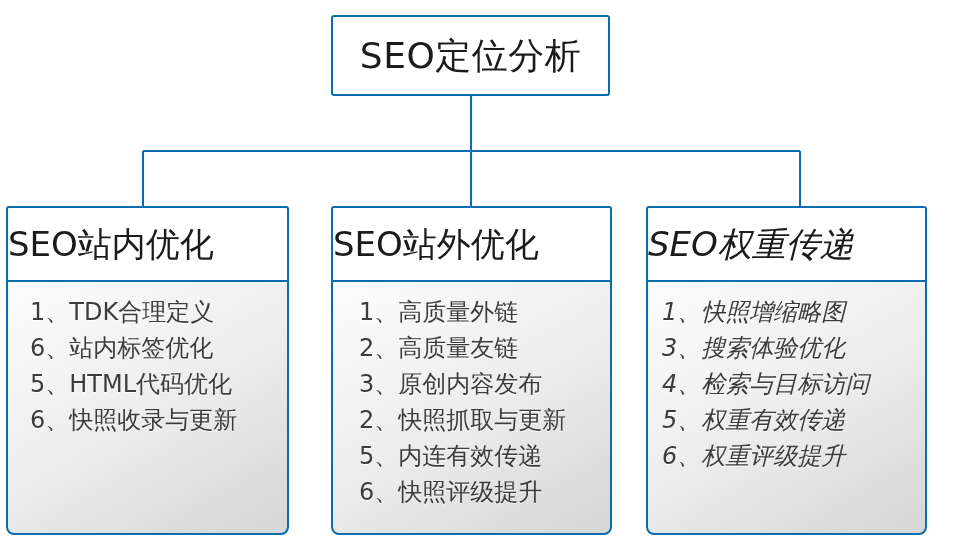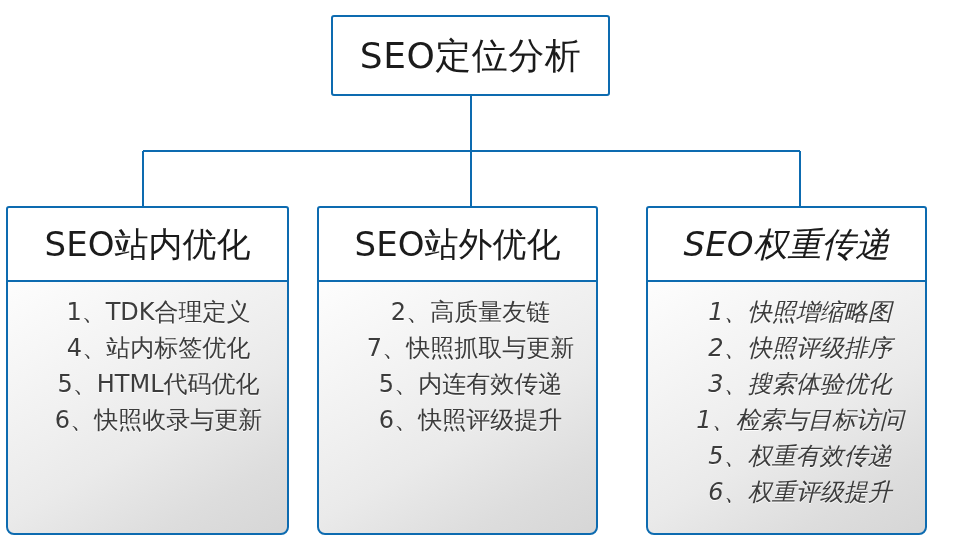--- a/index.html
+++ b/index.html
@@ -50,33 +50,33 @@
     line-height: 1;
     white-space: nowrap;
   }
 
   
   .column {
     position: absolute;
     top: 206px;
   }
   .column.col0 { left: 6px;   width: 283px; }
-  .column.col1 { left: 317px; width: 281px; }
+  .column.col1 { left: 331px; width: 281px; }
   .column.col2 { left: 646px; width: 281px; font-style: italic; }
 
   .col-header {
     box-sizing: border-box;
     height: 75px;
     border: 2px solid #0d6bb0;
     border-bottom-width: 1px;
     border-radius: 3px 3px 0 0;
     background: #ffffff;
     display: flex;
     align-items: center;
-    justify-content: center;
+    justify-content: flex-start;
   }
   .col-header-label {
     font-size: 34px;
     color: #1b1b1b;
     line-height: 1;
     white-space: nowrap;
   }
 
   .col-body {
     box-sizing: border-box;
@@ -84,38 +84,37 @@
     border-top-width: 1px;
     border-radius: 0 0 8px 8px;
     background: linear-gradient(150deg,
                 #fdfdfd 0%,
                 #f4f4f4 28%,
                 #eaeaea 58%,
                 #dddddd 82%,
                 #d6d6d6 100%);
     padding: 12px 0 12px 0;
     height: 254px;
-    text-align: center;
   }
   .item-list {
     list-style: none;
     margin: 0;
     padding: 0;
   }
   .item-list li {
     font-size: 24px;
     color: #3c3c3c;
     line-height: 36px;
     height: 36px;
     white-space: nowrap;
     text-shadow: 0 1px 0 rgba(255,255,255,0.85);
   }
   .col0 .item-list li { padding-left: 22px; }
   .col1 .item-list li { padding-left: 26px; }
-  .col2 .item-list li { padding-left: 27px; }
+  .col2 .item-list li { padding-left: 14px; }
 </style>
 </head>
 <body>
 
 <div id="diagram">
 
   <svg id="connectors" viewBox="0 0 960 550" width="960" height="550" aria-hidden="true">
     <g stroke="#0d6bb0" stroke-width="2" fill="none" shape-rendering="crispEdges">
       <line x1="471" y1="96" x2="471" y2="151"></line>
       <line x1="143" y1="151" x2="800" y2="151"></line>
@@ -129,50 +128,51 @@
     <span class="root-label">SEO定位分析</span>
   </div>
 
   <div class="column col0">
     <div class="col-header">
       <span class="col-header-label">SEO站内优化</span>
     </div>
     <div class="col-body">
       <ul class="item-list">
         <li>1、TDK合理定义</li>
-        <li>4、站内标签优化</li>
+        <li>6、站内标签优化</li>
         <li>5、HTML代码优化</li>
         <li>6、快照收录与更新</li>
       </ul>
     </div>
   </div>
 
   <div class="column col1">
     <div class="col-header">
       <span class="col-header-label">SEO站外优化</span>
     </div>
     <div class="col-body">
       <ul class="item-list">
+        <li>1、高质量外链</li>
         <li>2、高质量友链</li>
-        <li>7、快照抓取与更新</li>
+        <li>3、原创内容发布</li>
+        <li>2、快照抓取与更新</li>
         <li>5、内连有效传递</li>
         <li>6、快照评级提升</li>
       </ul>
     </div>
   </div>
 
   <div class="column col2">
     <div class="col-header">
       <span class="col-header-label">SEO权重传递</span>
     </div>
     <div class="col-body">
       <ul class="item-list">
         <li>1、快照增缩略图</li>
-        <li>2、快照评级排序</li>
         <li>3、搜索体验优化</li>
-        <li>1、检索与目标访问</li>
+        <li>4、检索与目标访问</li>
         <li>5、权重有效传递</li>
         <li>6、权重评级提升</li>
       </ul>
     </div>
   </div>
 
 </div>
 
 </body></html>

